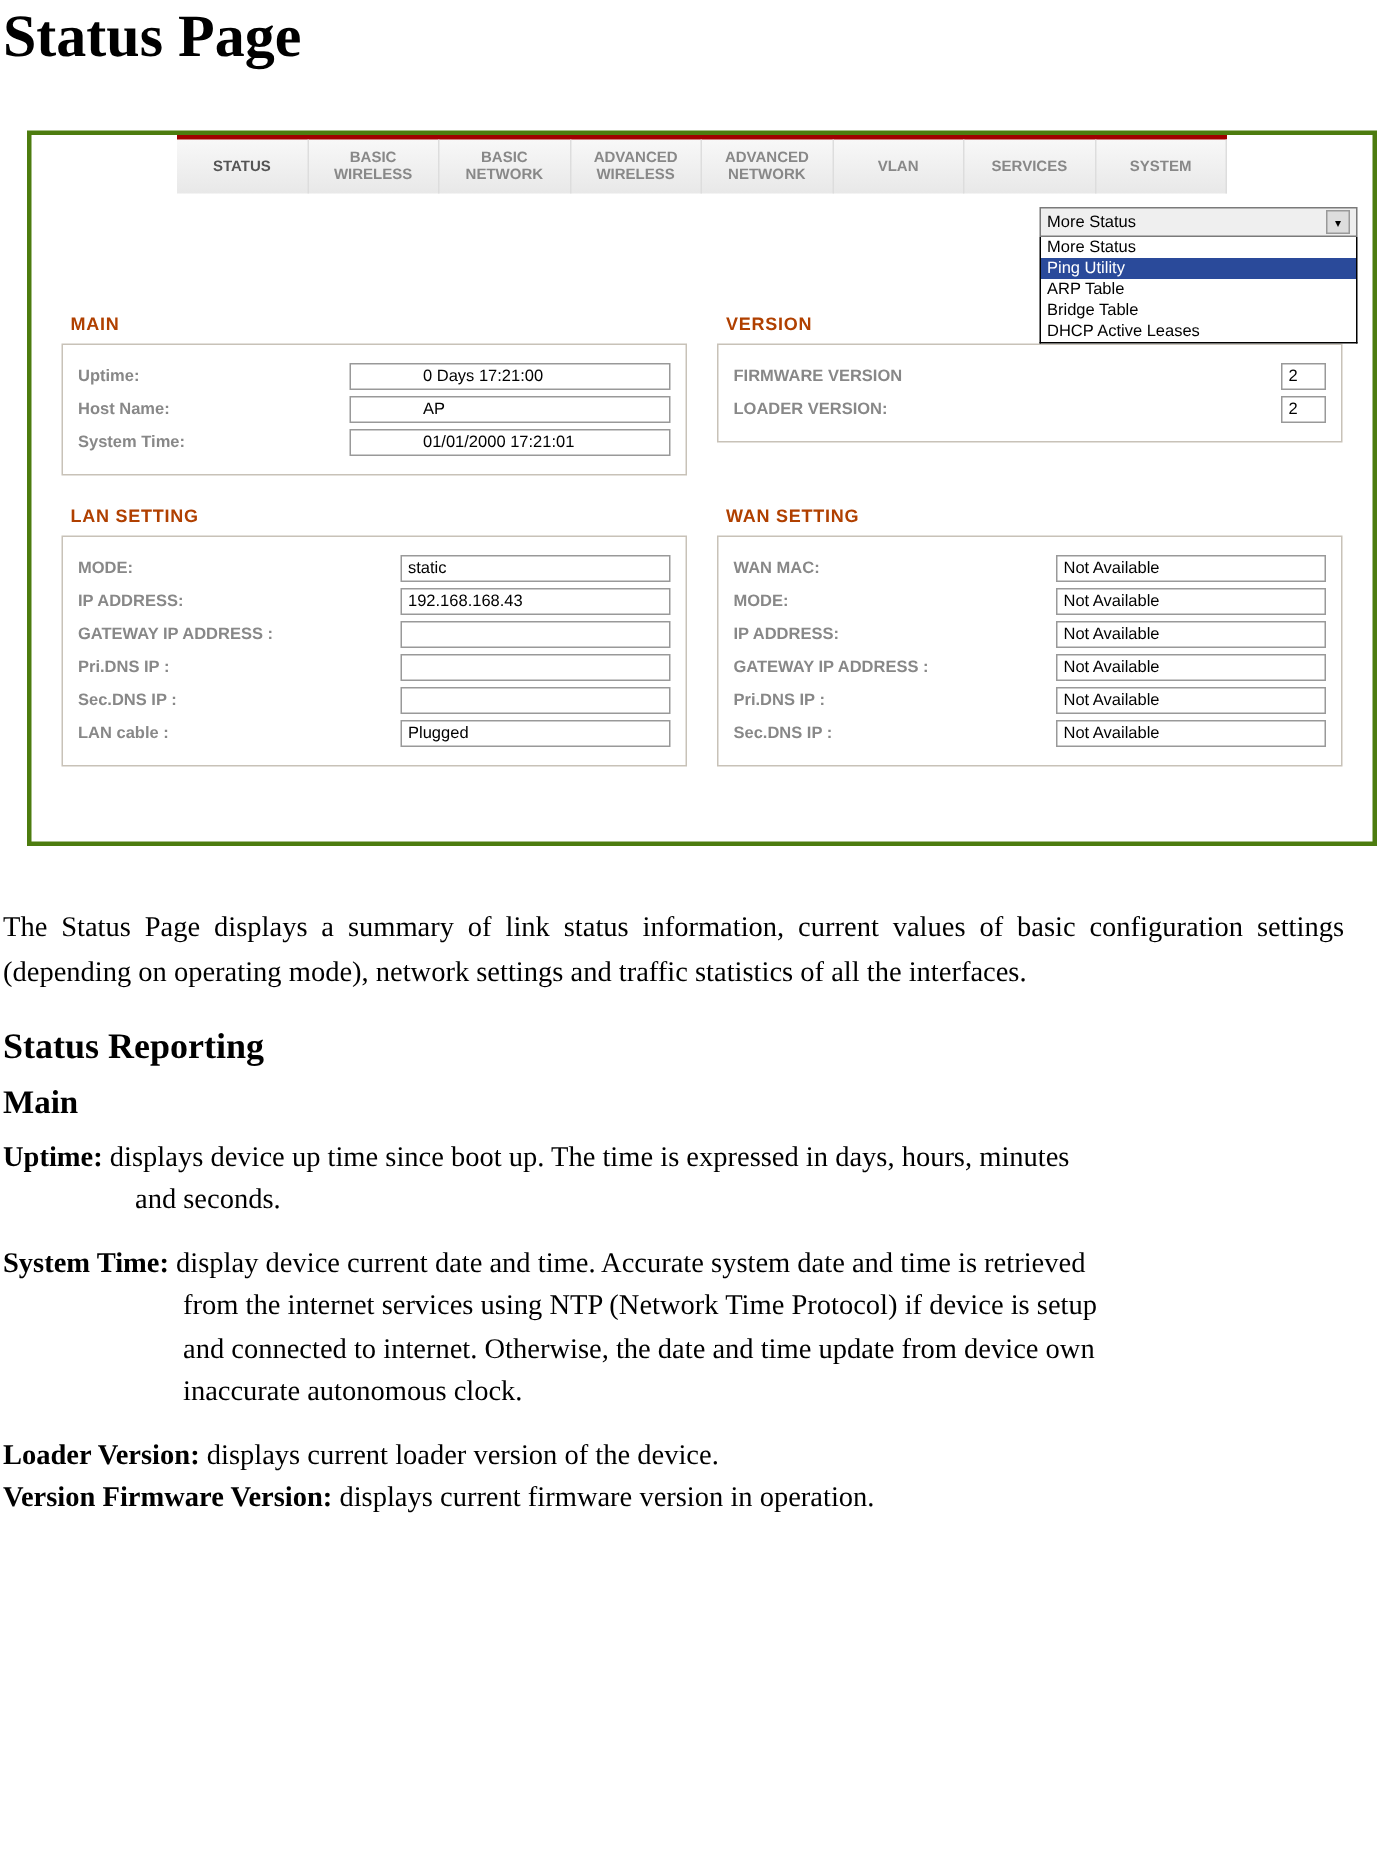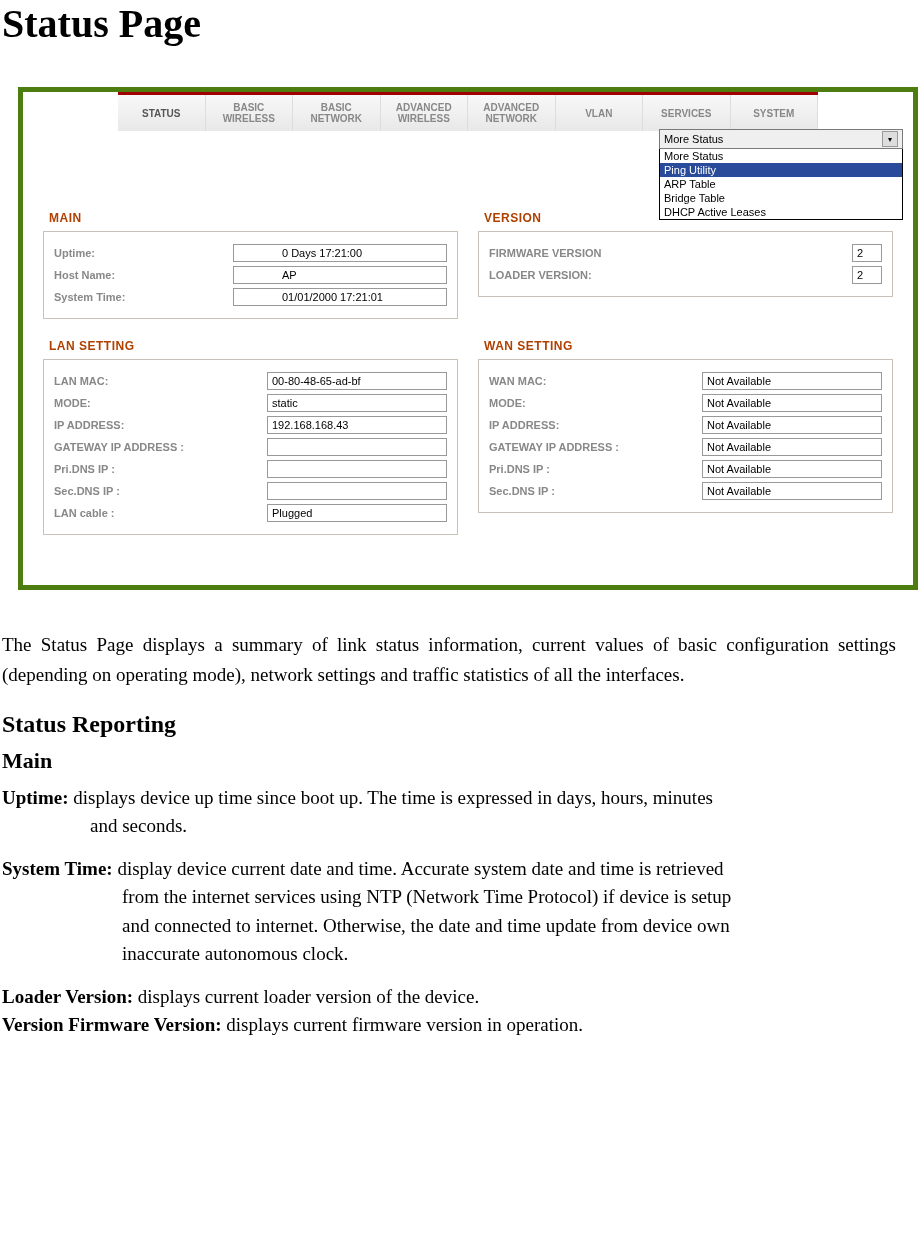--- a/index.html
+++ b/index.html
@@ -21,21 +21,21 @@
     font-size: 24px;
     font-weight: bold;
     margin: 20px 0 10px -26px;
   }
   h3 {
     font-size: 22px;
     font-weight: bold;
     margin: 10px 0 10px -26px;
   }
   .screenshot {
-    border: 5px solid #4d7c0f;
+    border: 3px solid #4d7c0f;
     width: 900px;
     margin: 16px 0 40px -10px;
     font-family: Verdana, Arial, sans-serif;
     font-size: 11px;
     box-sizing: border-box;
     position: relative;
     padding-bottom: 30px;
   }
   .nav-bar {
     display: flex;
@@ -94,22 +94,22 @@
     height:16px;
     font-family:Verdana,Arial,sans-serif;
     font-size:11px;
     padding:0 4px;
     width:170px;
     background:#fff;
   }
   .row.main input{ width:160px;padding-left:48px; }
   .dropdown-wrap{
     position:absolute;
-    top:37px; right:10px;
-    width:244px;
+    top:48px; right:10px;
+    width:212px;
     font-size:11px;
   }
   .dd-head{
     border:1px solid #7a7a7a;
     background:#efefef;
     padding:1px 4px;
     display:flex;justify-content:space-between;align-items:center;
   }
   .dd-arrow{
     width:14px;height:14px;background:#ddd;border:1px solid #999;
@@ -185,24 +185,20 @@
         <div class="row">
             <label>LOADER VERSION:</label>
             <input style="width: 20px;" readonly="" value="2">
           </div>
       </div>
     </div>
 
     <div>
       <div class="panel-title">LAN SETTING</div>
       <div class="panel">
-        <div class="row">
-            <label>LAN MAC:</label>
-            <input readonly="" value="00-80-48-65-ad-bf" style="">
-          </div>
         <div class="row">
             <label>MODE:</label>
             <input readonly="" value="static" style="">
           </div>
         <div class="row">
             <label>IP ADDRESS:</label>
             <input readonly="" value="192.168.168.43" style="">
           </div>
         <div class="row">
             <label>GATEWAY IP ADDRESS :</label>

